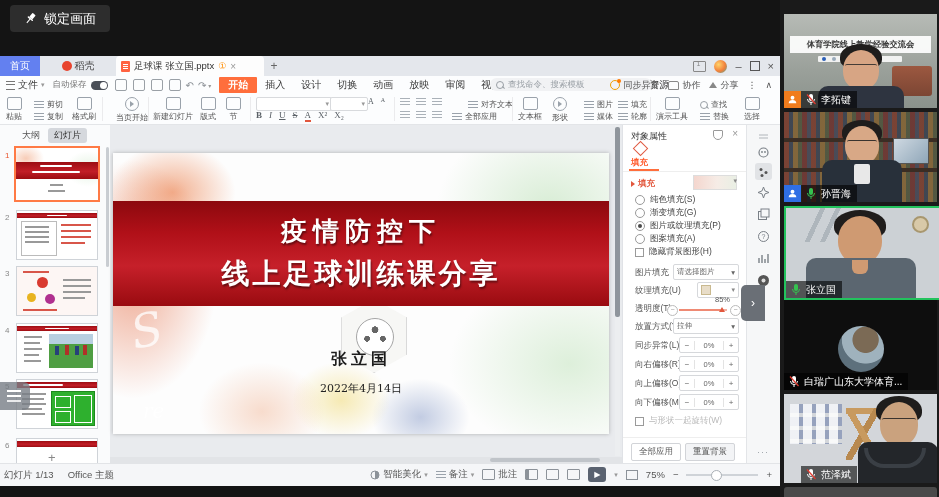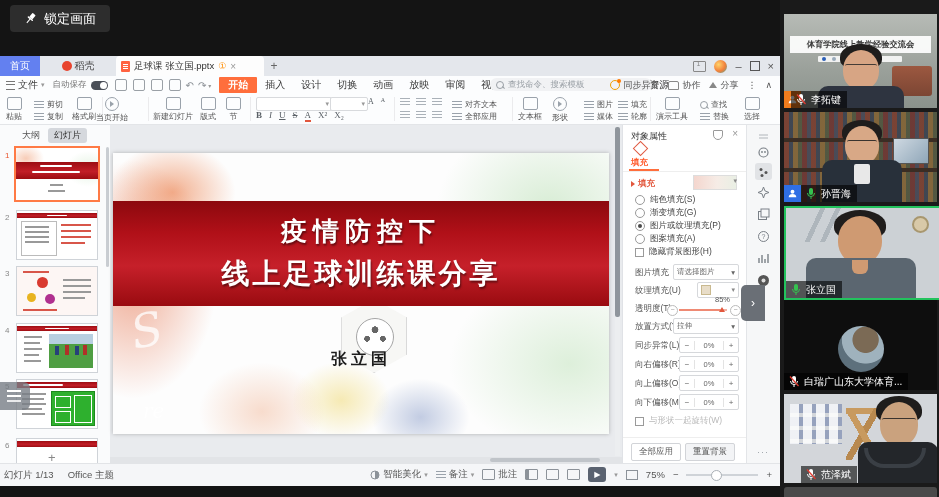--- a/index.html
+++ b/index.html
@@ -298,21 +298,21 @@
       </div>
       <div class="tsmall" style="left:34px;top:17px;">
         <span class="lineico"></span>
           <span>复制</span>
       </div>
       <div class="tbtn" style="left:72px;top:3px;">
         <span class="tico"></span>
         <span>格式刷</span>
       </div>
       <div class="sep" style="left:102px;"></div>
-      <div class="tbtn" style="left:96px;top:3px;">
+      <div class="tbtn" style="left:116px;top:3px;">
         <span class="tico round"></span>
         <span>当页开始</span>
       </div>
       <div class="sep" style="left:148px;"></div>
       <div class="tbtn" style="left:153px;top:3px;">
         <span class="tico"></span>
         <span>新建幻灯片</span>
       </div>
       <div class="tbtn" style="left:200px;top:3px;">
         <span class="tico"></span>
@@ -346,21 +346,21 @@
       <div class="tsmall" style="left:400px;top:4px;gap:6px;">
         <span class="alignico"></span>
         <span class="alignico"></span>
         <span class="alignico"></span>
       </div>
       <div class="tsmall" style="left:400px;top:17px;gap:6px;">
         <span class="alignico"></span>
         <span class="alignico"></span>
         <span class="alignico"></span>
       </div>
-      <div class="tsmall" style="left:452px;top:5px;">
+      <div class="tsmall" style="left:468px;top:5px;">
         <span class="lineico"></span>
           <span>对齐文本</span>
       </div>
       <div class="tsmall" style="left:452px;top:17px;">
         <span class="lineico"></span>
           <span>全部应用</span>
       </div>
       <div class="sep" style="left:512px;"></div>
       <div class="tbtn" style="left:518px;top:3px;">
         <span class="tico" style="position:relative;"></span>
@@ -501,20 +501,21 @@
         <div class="slide">
           <div class="slidebg"></div>
           <span class="wm" style="left:18px;top:150px;font-size:46px;transform:rotate(-12deg);">S</span>
           <span class="wm" style="left:30px;top:246px;font-size:20px;">re</span>
           <div class="badgehex"></div>
           <div class="banner">
             <div class="bt1">疫情防控下</div>
             <div class="bt2">线上足球训练课分享</div>
           </div>
           <div class="author">张立国</div>
+          <div class="sdate">2022年4月14日</div>
         </div>
         <div class="hscroll">
             <div class="hthumb"></div>
           </div>
         <div class="vscroll"></div>
         <div class="vthumb"></div>
       </div>
 
       <div class="abs props">
         <div class="phead">对象属性</div>
@@ -726,21 +727,21 @@
       <div class="hair" style="left:56px;top:30px;width:42px;height:26px;"></div>
       <div class="head" style="left:59px;top:36px;width:36px;height:40px;background:#d7a584;"></div>
       <div class="abs" style="left:61px;top:50px;width:32px;height:8px;border-top:1.5px solid #443c36;border-radius:2px;"></div>
       <div class="body" style="left:34px;top:72px;width:86px;height:22px;background:#2e3440;"></div>
       <div class="rolebadge orange">
         <svg width="11" height="11" viewBox="0 0 16 16">
             <circle cx="8" cy="5.5" r="2.8" fill="#fff"></circle>
             <path d="M2.5 13.5c0-3 2.4-4.6 5.5-4.6s5.5 1.6 5.5 4.6z" fill="#fff"></path>
           </svg>
       </div>
-      <div class="namebar" style="left:7px;">
+      <div class="namebar" style="left:17px;">
         <span class="micwrap">
           <svg width="12" height="13" viewBox="0 0 24 26">
               <path d="M12 2a4 4 0 0 1 4 4v6a4 4 0 0 1-8 0V6a4 4 0 0 1 4-4z" fill="#fff"></path>
               <path d="M5 12a7 7 0 0 0 14 0" fill="none" stroke="#fff" stroke-width="2"></path>
               <path d="M12 19v5" stroke="#fff" stroke-width="2"></path>
               <path d="M4 3l17 19" stroke="#e03a2f" stroke-width="2.4"></path>
             </svg>
         </span>
         <span>李拓键</span>
       </div>

